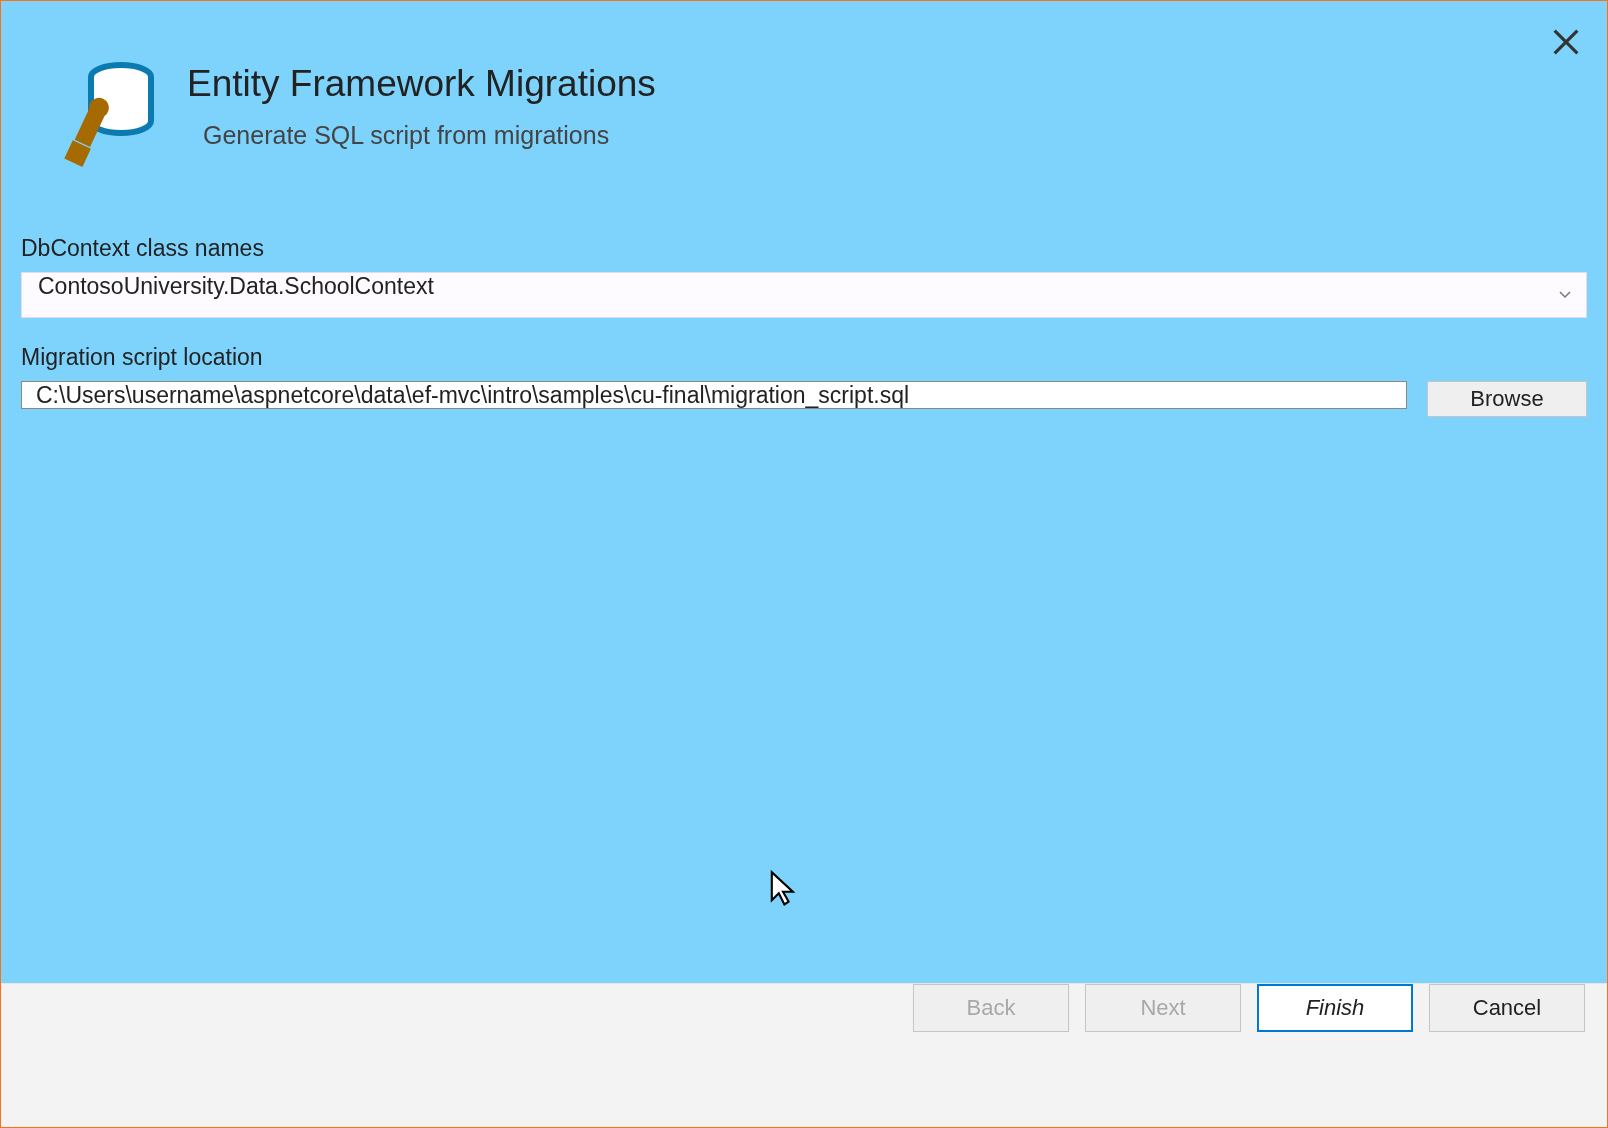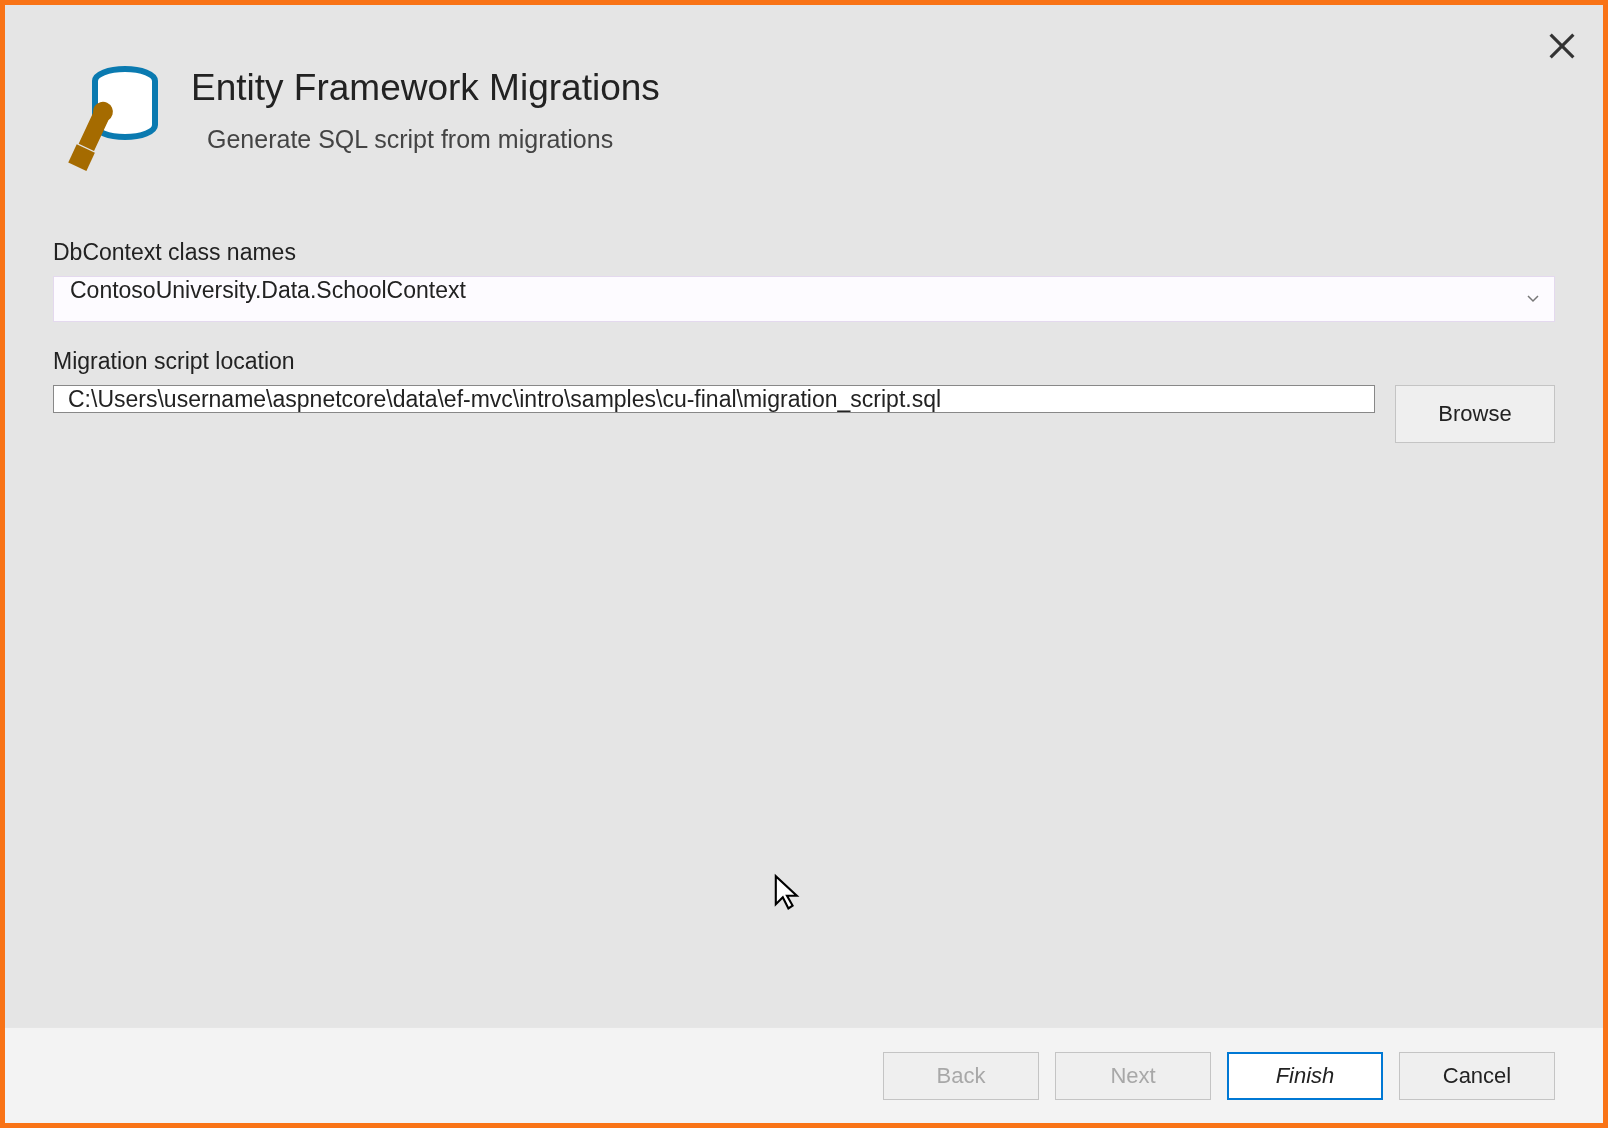--- a/index.html
+++ b/index.html
@@ -8,22 +8,22 @@
     }
     html, body {
       margin: 0;
       padding: 0;
       width: 1608px;
       height: 1128px;
     }
     .dialog {
       width: 1608px;
       height: 1128px;
-      background: #e5e5e5;
-      border: 5px solid #f97316;
+      background: #7dd3fc;
+      border: 1px solid #f97316;
       position: relative;
       display: flex;
       flex-direction: column;
     }
     .close-btn {
       position: absolute;
       top: 28px;
       right: 28px;
       width: 26px;
       height: 26px;
@@ -49,21 +49,21 @@
       color: #222;
     }
     .header-text p {
       margin: 16px;
       font-size: 25px;
       font-weight: 400;
       color: #444;
     }
 
     .body {
-      padding: 0 48px;
+      padding: 0 20px;
       flex: 1 1 auto;
     }
 
     .field-label {
       font-size: 23px;
       color: #222;
       margin-bottom: 10px;
       margin-top: 26px;
     }
 
@@ -99,36 +99,35 @@
       flex: 1 1 auto;
       height: 28px;
       border: 1px solid #888;
       padding: 0 14px;
       font-size: 23px;
       color: #222;
       outline: none;
     }
     .browse-btn {
       width: 160px;
-      height: 58px;
+      height: 36px;
       border: 1px solid #c4c4c4;
       background: #efefef;
       font-size: 22px;
       color: #222;
       cursor: pointer;
     }
 
     .footer {
-      height: 96px;
+      height: 144px;
       background: #f3f3f3;
       border-top: 1px solid #e6e6e6;
       display: flex;
-      align-items: center;
       justify-content: flex-end;
-      padding-right: 48px;
+      padding-right: 22px;
       gap: 16px;
     }
     .footer button {
       width: 156px;
       height: 48px;
       font-size: 22px;
       border: 1px solid #c4c4c4;
       background: #efefef;
       color: #222;
       cursor: pointer;

